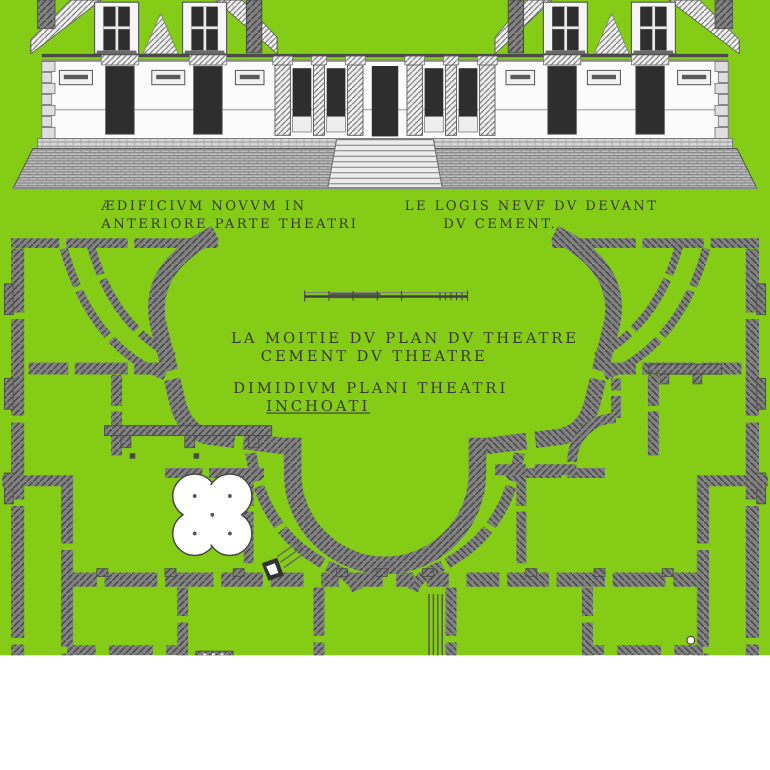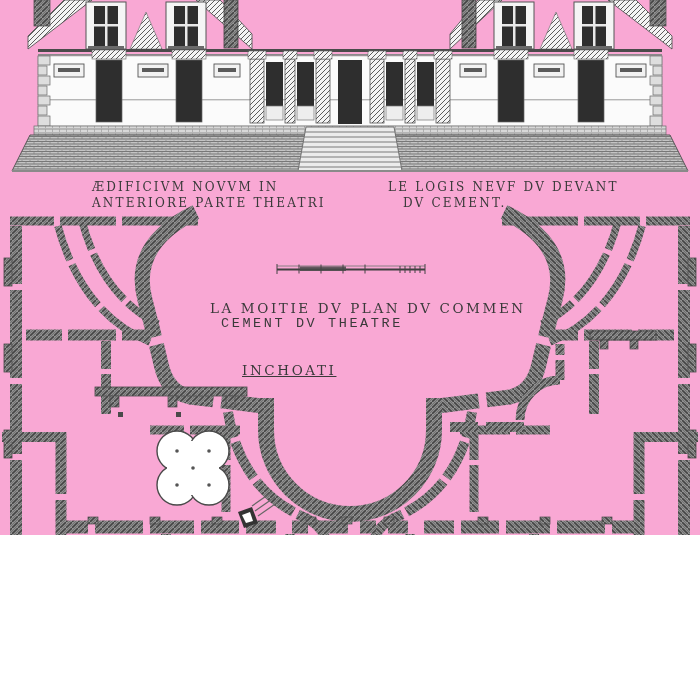--- a/index.html
+++ b/index.html
@@ -1,16 +1,16 @@
 <!DOCTYPE html>
 <html><head>
 <meta charset="utf-8">
 <style>
   html,body{margin:0;padding:0;background:#ffffff;}
-  .page{position:relative;width:700px;height:535px;background:#f9a8d4;overflow:hidden;
+  .page{position:relative;width:700px;height:596px;background:#84cc16;overflow:hidden;
         font-family:"DejaVu Serif", serif;}
   .engraving-svg{position:absolute;left:0;top:0;width:700px;height:700px;}
   .cap{position:absolute;color:#3a3a3a;white-space:nowrap;font-weight:normal;}
   .cap-sm{font-size:12px;letter-spacing:2.2px;}
   .cap-md{font-size:13.5px;letter-spacing:2.6px;}
 </style>
 </head>
 <body>
 
 <div class="page">
@@ -339,21 +339,22 @@
             <path d="M420,266 V273"></path>
             <path d="M425,264 V274"></path>
       </g>
     </g>
   </g>
 </svg>
 
 <div class="cap cap-sm" style="left:92px;top:180px;">ÆDIFICIVM NOVVM IN</div>
 <div class="cap cap-sm" style="left:92px;top:196px;text-align:right;">ANTERIORE PARTE THEATRI</div>
 
-<div class="cap cap-sm" style="left:388px;top:180px;">LE LOGIS NEVF DV DEVANT</div>
+<div class="cap cap-sm" style="left:368px;top:180px;">LE LOGIS NEVF DV DEVANT</div>
 <div class="cap cap-sm" style="left:403px;top:196px;">DV CEMENT.</div>
 
-<div class="cap cap-md" style="left:210px;top:300px;">LA MOITIE DV PLAN DV COMMEN</div>
-<div class="cap cap-md" style="left:221px;top:316px;font-family:Liberation Mono, monospace;">CEMENT DV THEATRE</div>
-
+<div class="cap cap-md" style="left:210px;top:300px;">LA MOITIE DV PLAN DV THEATRE</div>
+<div class="cap cap-md" style="left:237px;top:316px;">CEMENT DV THEATRE</div>
+
+<div class="cap cap-md" style="left:212px;top:345px;">DIMIDIVM PLANI THEATRI</div>
 <div class="cap cap-md" style="left:242px;top:362px;text-decoration:underline;">INCHOATI</div>
 
 </div>
 
 </body></html>

